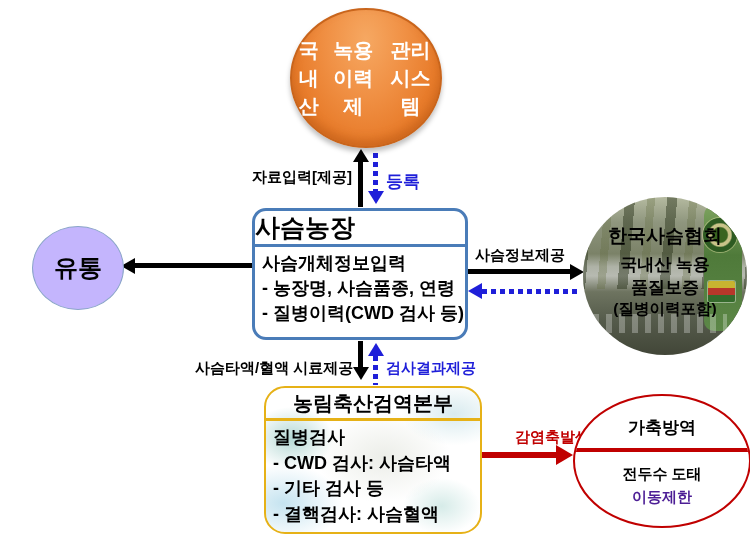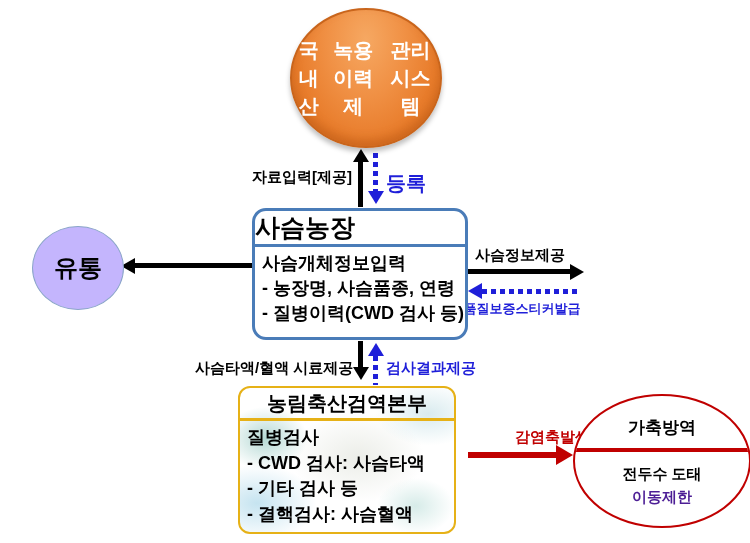--- a/index.html
+++ b/index.html
@@ -55,22 +55,22 @@
     box-shadow:0 0 0 1px rgba(220,220,160,0.5);}
   .assoc-sticker{right:7.5%;top:53%;width:27px;height:21px;border-radius:2px;
     background:linear-gradient(180deg,#c8b430 0 32%,#b8372a 32% 68%,#356b2c 68%);
     box-shadow:0 0 0 1px rgba(255,255,255,0.4);}
   .assoc-specks{left:6%;bottom:14%;width:82%;height:12%;opacity:0.35;
     background:repeating-linear-gradient(90deg, rgba(255,255,255,0.8) 0 6px, transparent 6px 13px);}
   .assoc-text{left:0;width:100%;text-align:center;color:#000;font-weight:bold;z-index:3;white-space:nowrap;}
 
   
   .quar-box{
-    left:238px;top:386px;width:214px;height:144px;background:#ffffff;
-    border:2.5px solid #e6b117;border-radius:12px;overflow:hidden;z-index:2;
+    left:264px;top:386px;width:214px;height:144px;background:#ffffff;
+    border:2.5px solid #e6b117;border-radius:21px;overflow:hidden;z-index:2;
   }
   .quar-bg{left:0;top:0;width:100%;height:100%;
     background:
       radial-gradient(60px 45px at 12% 35%, rgba(90,170,160,0.45), transparent 70%),
       radial-gradient(85px 55px at 8% 80%, rgba(140,200,225,0.50), transparent 70%),
       radial-gradient(75px 45px at 88% 18%, rgba(160,205,215,0.40), transparent 70%),
       radial-gradient(95px 65px at 55% 48%, rgba(200,205,190,0.35), transparent 70%),
       radial-gradient(55px 40px at 82% 82%, rgba(120,190,180,0.30), transparent 70%);}
   .quar-title{
     position:relative;height:30px;line-height:30px;text-align:center;
@@ -118,21 +118,21 @@
     <div>국내산</div>
     <div>녹용이력제</div>
     <div>관리 시스템</div>
   </div>
 
   <div class="abs head head-up" style="left:353px;top:149px;"></div>
   <div class="abs shaft-v" style="left:358px;top:161px;height:46px;"></div>
   <div class="abs shaft-v-dot" style="left:373px;top:153px;height:39px;"></div>
   <div class="abs head head-down blue" style="left:368px;top:191px;"></div>
   <div class="abs lbl" style="left:232px;top:168px;width:120px;text-align:right;font-size:15px;">자료입력[제공]</div>
-  <div class="abs lbl lbl-blue" style="left:386px;top:170px;font-size:20px;">등록</div>
+  <div class="abs lbl lbl-blue" style="left:386px;top:170px;font-size:17px;">등록</div>
 
   <div class="abs farm-box">
     <div class="farm-title">사슴농장</div>
     <div class="farm-body">
       <div>사슴개체정보입력</div>
       <div>- 농장명, 사슴품종, 연령</div>
       <div>- 질병이력(CWD 검사 등)</div>
     </div>
   </div>
 
@@ -141,22 +141,32 @@
 
   <div class="abs dist-circle">
     <span>유통</span>
   </div>
 
   <div class="abs lbl" style="left:466px;top:246px;width:108px;text-align:center;font-size:15px;">사슴정보제공</div>
   <div class="abs shaft-h" style="left:468px;top:269px;width:104px;"></div>
   <div class="abs head head-right" style="left:570px;top:263.5px;"></div>
   <div class="abs head head-left blue" style="left:468px;top:283px;"></div>
   <div class="abs shaft-h-dot" style="left:482px;top:288.5px;width:98px;"></div>
-  <div class="abs lbl lbl-blue" style="left:462px;top:300px;width:120px;text-align:center;font-size:13px;">품질보증스티커발급</div>
 
+  <div class="abs assoc-circle">
+    <div class="abs assoc-stripes"></div>
+    <div class="abs assoc-strip"></div>
+    <div class="abs assoc-seal"></div>
+    <div class="abs assoc-sticker"></div>
+    <div class="abs assoc-specks"></div>
+    <div class="abs assoc-text" style="top:26px;font-size:19px;">한국사슴협회</div>
+    <div class="abs assoc-text" style="top:56px;font-size:17px;">국내산 녹용</div>
+    <div class="abs assoc-text" style="top:79px;font-size:17px;">품질보증</div>
+    <div class="abs assoc-text" style="top:102px;font-size:15.5px;">(질병이력포함)</div>
+  </div>
 
   <div class="abs shaft-v" style="left:358px;top:341px;height:27px;"></div>
   <div class="abs head head-down" style="left:353px;top:367px;"></div>
   <div class="abs head head-up blue" style="left:368px;top:343px;"></div>
   <div class="abs shaft-v-dot" style="left:373px;top:356px;height:29px;"></div>
   <div class="abs lbl" style="left:195px;top:359px;width:155px;text-align:right;font-size:15px;">사슴타액/혈액 시료제공</div>
   <div class="abs lbl lbl-blue" style="left:386px;top:359px;font-size:15px;">검사결과제공</div>
 
   <div class="abs quar-box">
     <div class="abs quar-bg"></div>

